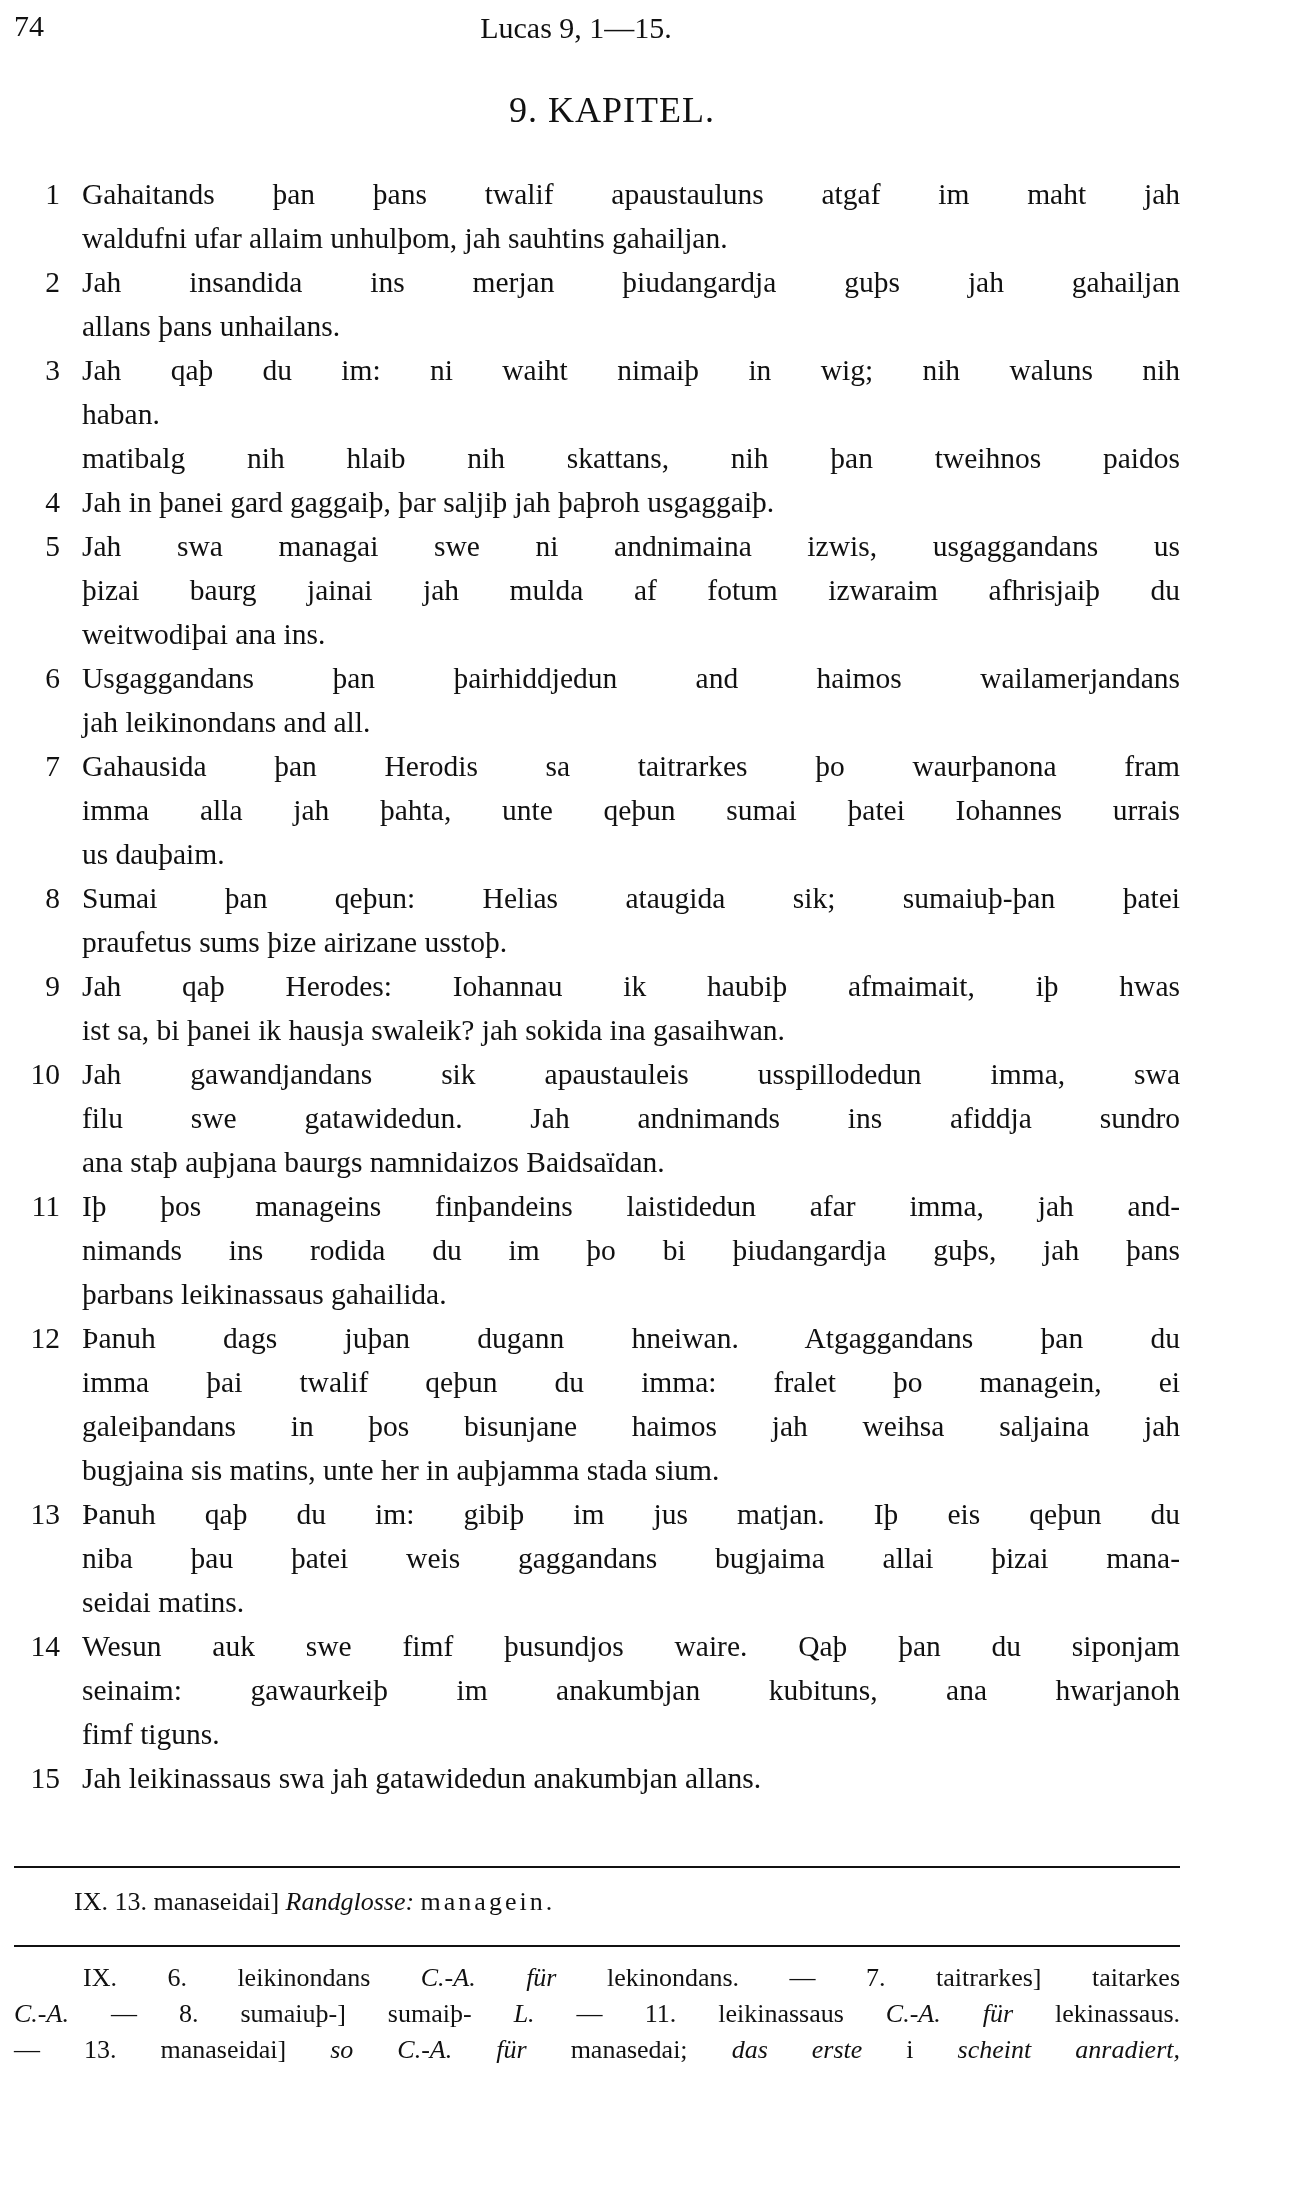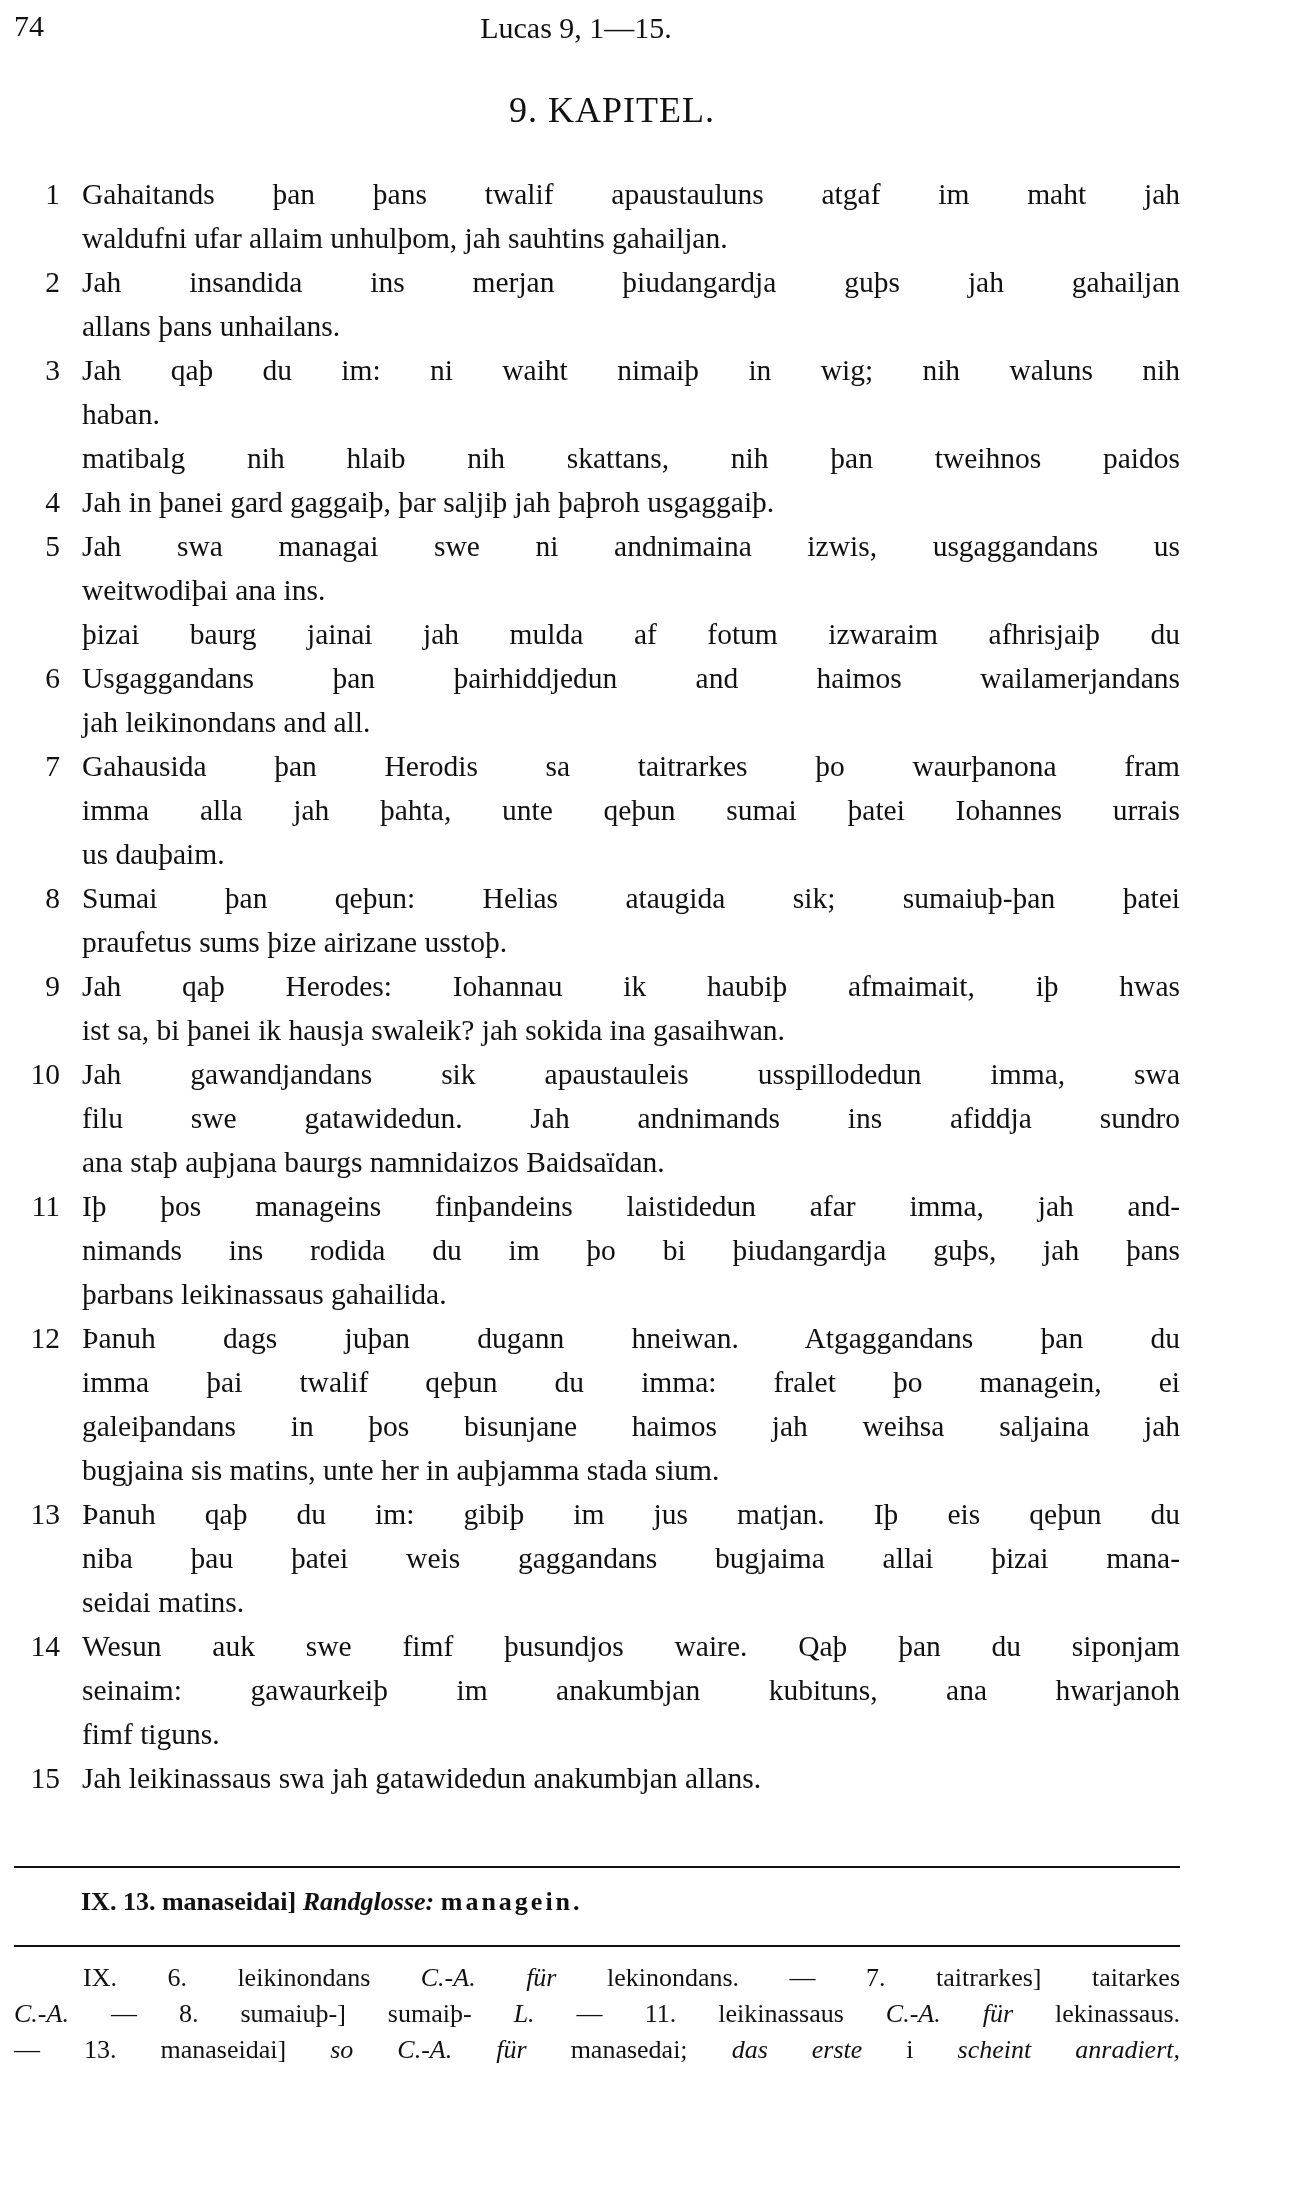--- a/index.html
+++ b/index.html
@@ -12,21 +12,21 @@
   #chapter-title { left: 0; width: 1304px; top: 88px; text-align: center; font-size: 36px; line-height: 44px; letter-spacing: 1px; }
   #chapter-title span { position: relative; left: -40px; }
   #verses { left: 14px; top: 172px; width: 1166px; }
   .line { position: relative; height: 44px; line-height: 44px; font-size: 29.5px; white-space: nowrap; }
   .vnum { position: absolute; left: 0; width: 46px; text-align: right; }
   .vtext { position: absolute; left: 68px; right: 0; text-align: justify; text-align-last: justify; white-space: normal; }
   .vtext.last { text-align-last: left; }
   .rule { left: 14px; width: 1166px; height: 2px; background: #111; }
   #rule-1 { top: 1866px; }
   #rule-2 { top: 1945px; }
-  #gloss { left: 81px; top: 1884px; font-size: 26px; line-height: 36px; white-space: nowrap; font-weight: bold; }
+  #gloss { left: 74px; top: 1884px; font-size: 26px; line-height: 36px; white-space: nowrap; }
   #notes { left: 14px; top: 1960px; width: 1166px; }
   .nline { height: 36px; line-height: 36px; font-size: 26px; text-align: justify; text-align-last: justify; white-space: normal; }
   .nline.first { padding-left: 69px; }
   .nline.last { text-align-last: left; }
   .it { font-style: italic; }
   .spaced { letter-spacing: 3px; }
 </style>
 </head>
 <body>
 
@@ -70,24 +70,24 @@
         <span class="vnum">4</span>
         <span class="vtext last">Jah in þanei gard gaggaiþ, þar saljiþ jah þaþroh usgaggaiþ.</span>
       </div>
     </div>
     <div>
       <div class="line">
         <span class="vnum">5</span>
         <span class="vtext">Jah swa managai swe ni andnimaina izwis, usgaggandans us</span>
       </div>
       <div class="line">
+        <span class="vtext">þizai baurg jainai jah mulda af fotum izwaraim afhrisjaiþ du</span>
+      </div>
+      <div class="line">
         <span class="vtext last">weitwodiþai ana ins.</span>
-      </div>
-      <div class="line">
-        <span class="vtext">þizai baurg jainai jah mulda af fotum izwaraim afhrisjaiþ du</span>
       </div>
     </div>
     <div>
       <div class="line">
         <span class="vnum">6</span>
         <span class="vtext">Usgaggandans þan þairhiddjedun and haimos wailamerjandans</span>
       </div>
       <div class="line">
         <span class="vtext last">jah leikinondans and all.</span>
       </div>

